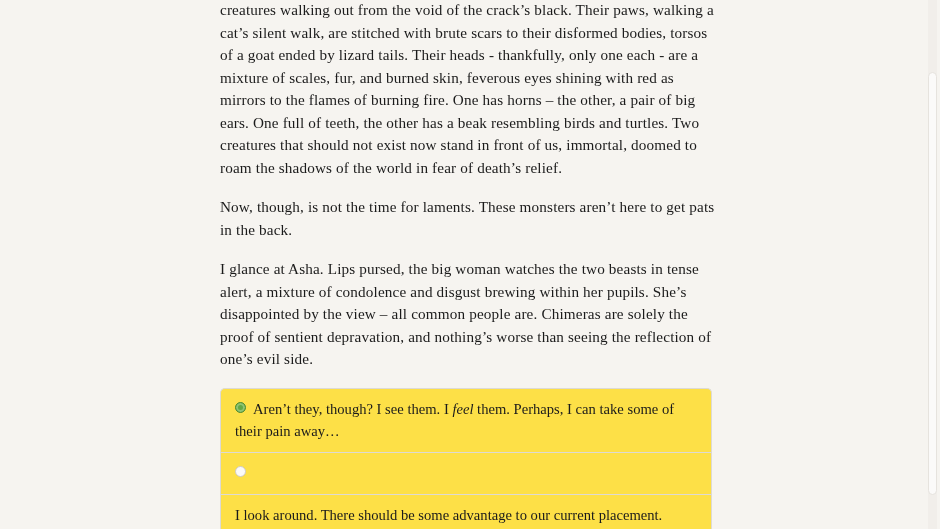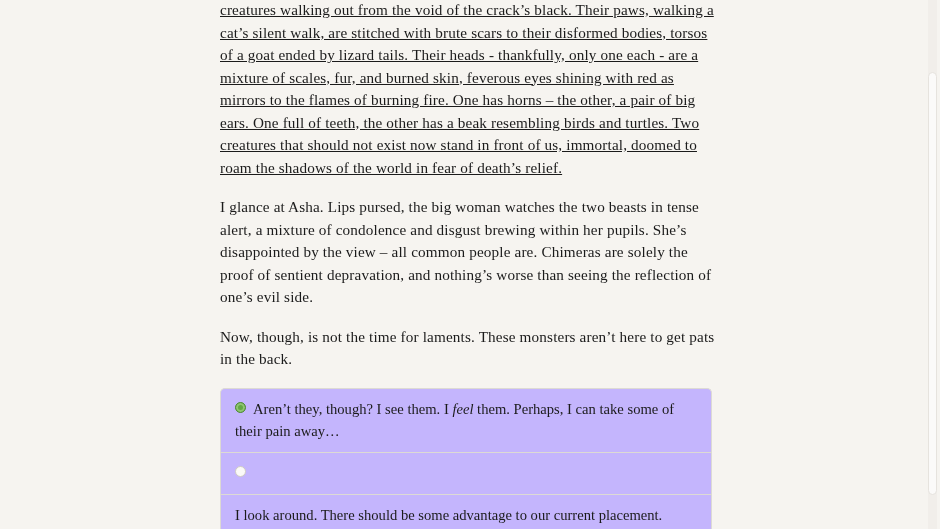--- a/index.html
+++ b/index.html
@@ -36,35 +36,34 @@
     font-size: 15.2px;
     line-height: 22.5px;
     margin: 0 0 17px 0;
     text-align: left;
     letter-spacing: 0.01em;
     color: #1b1b1b;
     width: 495px;
   }
   p.para.first {
     margin-top: -1px;
-    text-decoration: underline;
   }
 
   em { font-style: italic; }
 
   
   #choices {
     width: 492px;
     margin-top: 9px;
     border-radius: 4px;
   }
 
   .choice {
     position: relative;
-    background: #c4b5fd;
+    background: #fde047;
     border: 1px solid #dddad4;
     border-bottom: none;
     padding: 9px 14px 10px 14px;
     font-size: 14.6px;
     line-height: 22px;
     color: #1b1b1b;
     box-sizing: border-box;
     width: 492px;
   }
   .choice:first-child {
@@ -114,22 +113,22 @@
     box-sizing: border-box;
   }
 </style>
 </head>
 <body>
 
 <div id="reader">
   <div id="column">
 
     <p class="para first">creatures walking out from the void of the crack’s black. Their paws, walking a cat’s silent walk, are stitched with brute scars to their disformed bodies, torsos of a goat ended by lizard tails. Their heads - thankfully, only one each - are a mixture of scales, fur, and burned skin, feverous eyes shining with red as mirrors to the flames of burning fire. One has horns – the other, a pair of big ears. One full of teeth, the other has a beak resembling birds and turtles. Two creatures that should not exist now stand in front of us, immortal, doomed to roam the shadows of the world in fear of death’s relief.</p>
+    <p class="para">Now, though, is not the time for laments. These monsters aren’t here to get pats in the back.</p>
     <p class="para">I glance at Asha. Lips pursed, the big woman watches the two beasts in tense alert, a mixture of condolence and disgust brewing within her pupils. She’s disappointed by the view – all common people are. Chimeras are solely the proof of sentient depravation, and nothing’s worse than seeing the reflection of one’s evil side.</p>
-    <p class="para">Now, though, is not the time for laments. These monsters aren’t here to get pats in the back.</p>
 
     <div id="choices">
 
       <div class="choice">
         <span class="radio selected"></span><span class="choice-text"><span>Aren’t they, though? I see them. I </span><em>feel</em><span> them. Perhaps, I can take some of their pain away…</span></span>
       </div>
 
       <div class="choice">
         <span class="radio"></span>
       </div>

